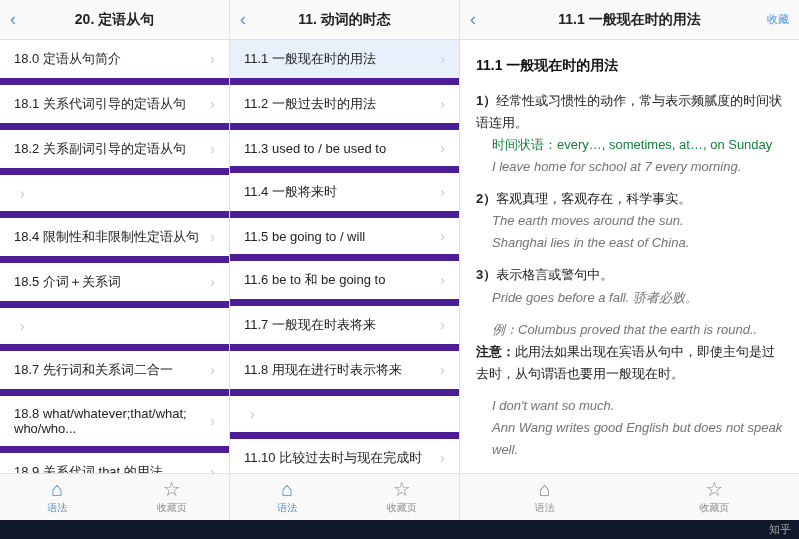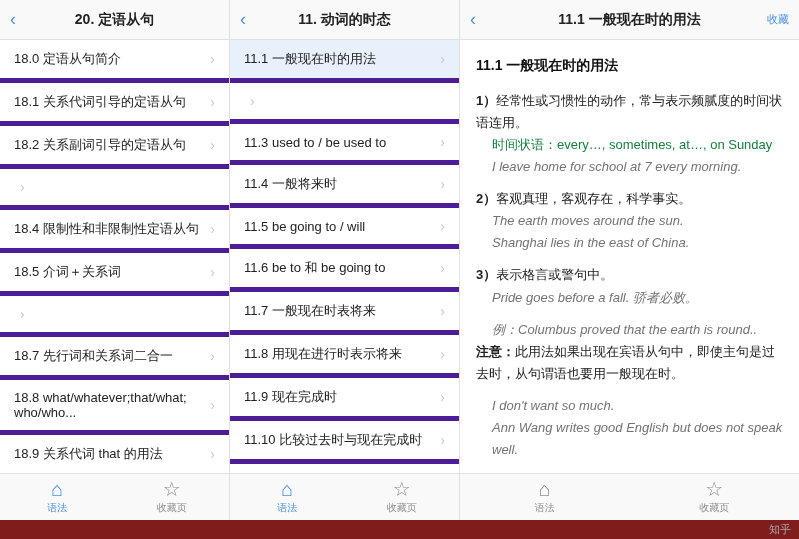--- a/index.html
+++ b/index.html
@@ -63,21 +63,21 @@
 
     .list-area {
       overflow-y: auto;
       flex: 1;
     }
     .list-item {
       display: flex;
       align-items: center;
       justify-content: space-between;
       padding: 10px 14px;
-      border-bottom: 5px solid #4c1d95;
+      border-bottom: 7px solid #4c1d95;
       cursor: pointer;
       font-size: 13px;
       color: #222;
     }
     .list-item .item-label { flex: 1; }
     .list-item .chevron {
       color: #c8c8cc;
       font-size: 14px;
       margin-left: 6px;
     }
@@ -147,21 +147,21 @@
       font-size: 20px;
       line-height: 1;
     }
 
     
     .watermark-bar {
       display: flex;
       align-items: center;
       justify-content: flex-end;
       padding: 2px 8px;
-      background: #7f1d1d;
+      background: #0f172a;
       font-size: 11px;
       color: #999;
     }
   </style>
 </head>
 <body>
 
 <div class="app-container">
 
   <div class="column column-left">
@@ -215,20 +215,21 @@
     <div class="col-header">
       <span class="back-btn">‹</span>
       <span class="title">11. 动词的时态</span>
     </div>
     <div class="list-area">
     <div class="list-item active">
           <span class="item-label">11.1 一般现在时的用法</span>
           <span class="chevron">›</span>
         </div>
         <div class="list-item">
+          <span class="item-label">11.2 一般过去时的用法</span>
           <span class="chevron">›</span>
         </div>
         <div class="list-item">
           <span class="item-label">11.3 used to / be used to</span>
           <span class="chevron">›</span>
         </div>
         <div class="list-item">
           <span class="item-label">11.4 一般将来时</span>
           <span class="chevron">›</span>
         </div>
@@ -242,21 +243,20 @@
         </div>
         <div class="list-item">
           <span class="item-label">11.7 一般现在时表将来</span>
           <span class="chevron">›</span>
         </div>
         <div class="list-item">
           <span class="item-label">11.8 用现在进行时表示将来</span>
           <span class="chevron">›</span>
         </div>
         <div class="list-item">
-          <span class="item-label">11.9 现在完成时</span>
           <span class="chevron">›</span>
         </div>
         <div class="list-item">
           <span class="item-label">11.10 比较过去时与现在完成时</span>
           <span class="chevron">›</span>
         </div>
         <div class="list-item">
           <span class="item-label">11.11 用于现在完成时的句型</span>
           <span class="chevron">›</span>
         </div>

